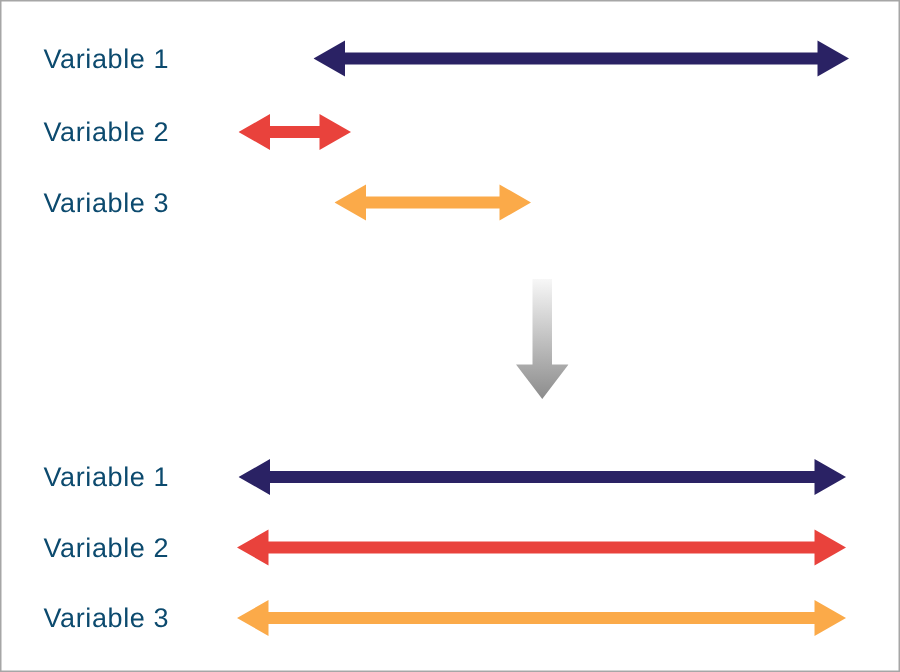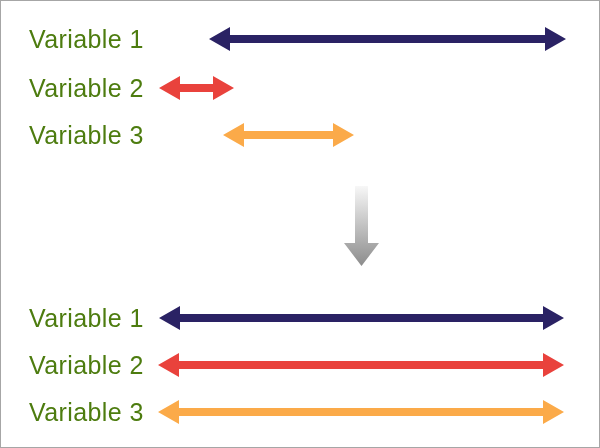--- a/index.html
+++ b/index.html
@@ -11,23 +11,23 @@
     border: 1px solid #a6a6a6;
     background: #ffffff;
     overflow: hidden;
     font-family: "Liberation Sans", "DejaVu Sans", sans-serif;
   }
   .var-label {
     position: absolute;
     left: 28px;
     height: 26px;
     line-height: 26px;
-    font-size: 25px;
+    font-size: 18px;
     letter-spacing: 0.4px;
-    color: #4d7c0f;
+    color: #0c4a6e;
     white-space: nowrap;
     user-select: none;
   }
   .range-arrow { position: absolute; display: block; }
   .transform-arrow { position: absolute; display: block; }
 </style>
 </head>
 <body>
 
 <div class="canvas">

